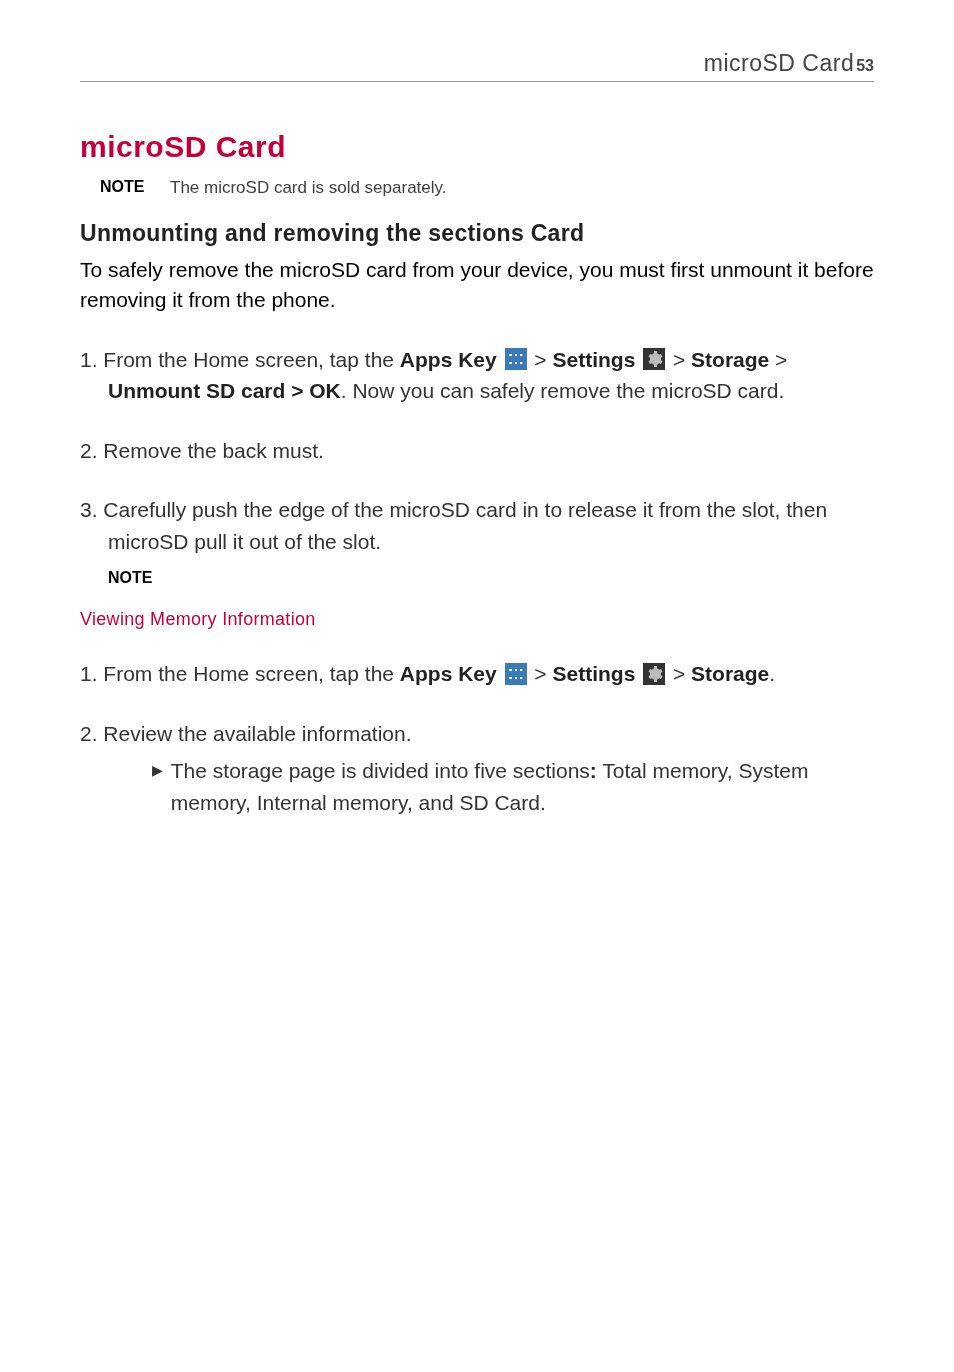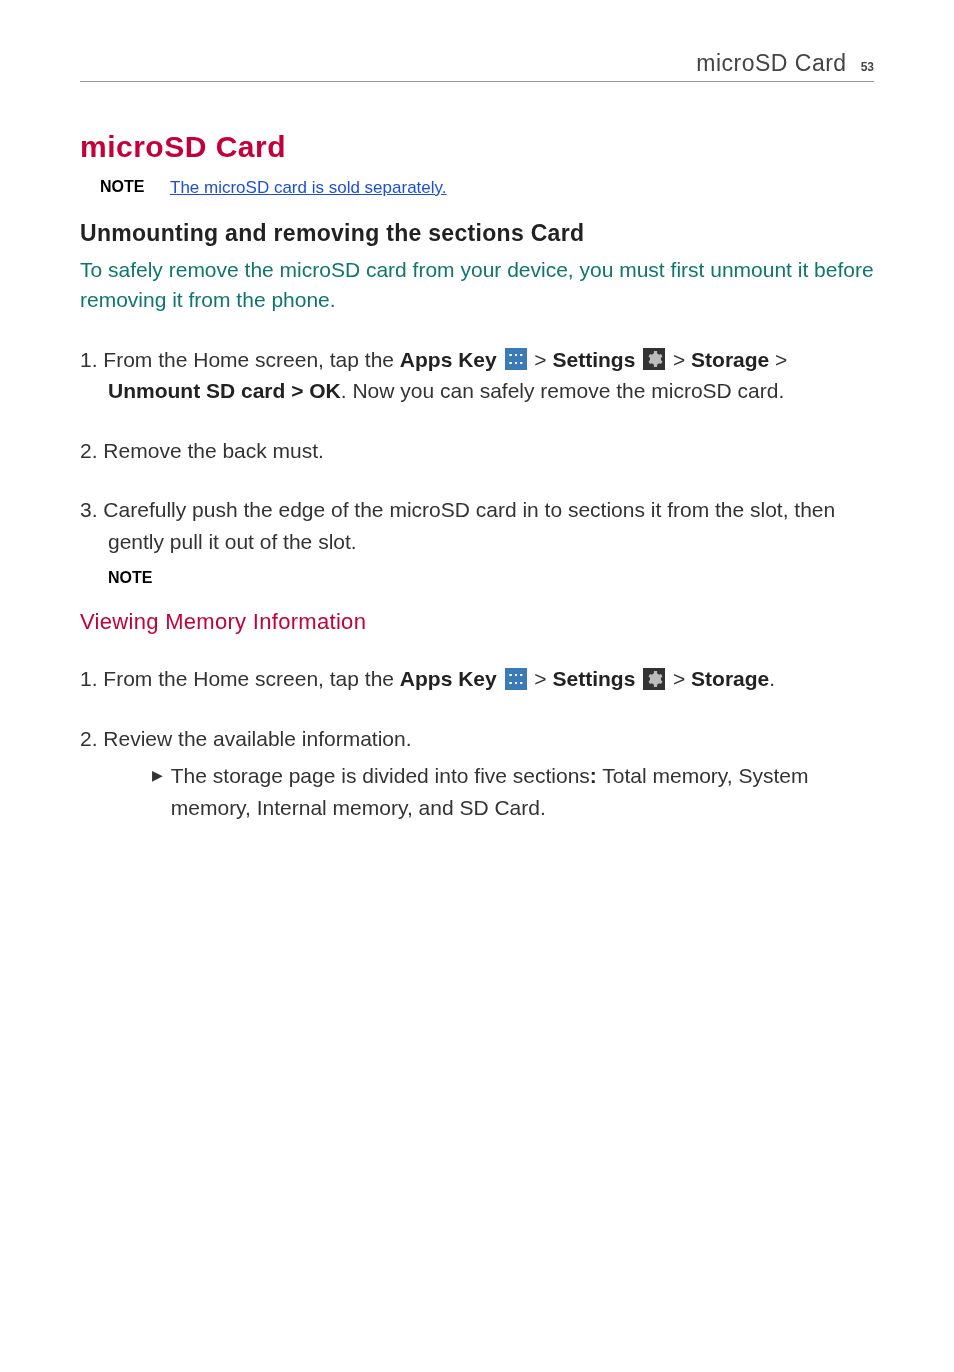--- a/index.html
+++ b/index.html
@@ -24,23 +24,23 @@
       padding-bottom: 4px;
       margin-bottom: 48px;
     }
     .header-title {
       font-size: 23px;
       color: #444444;
       font-weight: 300;
       letter-spacing: 0.5px;
     }
     .page-number {
-      font-size: 12px;
+      font-size: 16px;
       color: #444;
-      margin-left: 14px;
+      margin-left: 2px;
       font-weight: bold;
     }
     .main-title {
       font-size: 30px;
       font-weight: bold;
       color: #c4003a;
       margin-bottom: 14px;
       letter-spacing: 0.5px;
     }
     .note-row {
@@ -49,33 +49,32 @@
       padding-left: 20px;
     }
     .note-label {
       color: #000000;
       font-weight: bold;
       font-size: 16px;
       min-width: 70px;
     }
     .note-text {
       font-size: 17px;
-      color: #1d4ed8;
-      text-decoration: underline;
+      color: #404040;
     }
     .section-heading {
       font-size: 23px;
       font-weight: bold;
       color: #222;
       margin-bottom: 8px;
       letter-spacing: 0.3px;
     }
     .body-text {
       font-size: 21px;
-      color: #0f766e;
+      color: #000000;
       line-height: 1.45;
       margin-bottom: 14px;
     }
     .ordered-list {
       list-style: none;
       counter-reset: item;
       margin-bottom: 12px;
     }
     .ordered-list li {
       counter-increment: item;
@@ -142,21 +141,21 @@
       margin-bottom: 22px;
     }
     .nested-note .note-label {
       min-width: 52px;
     }
     .nested-note .note-text {
       font-size: 17px;
       line-height: 1.4;
     }
     .sub-heading {
-      font-size: 22px;
+      font-size: 18px;
       font-weight: normal;
       color: #c4003a;
       margin-bottom: 10px;
       letter-spacing: 0.3px;
     }
     .bullet-row {
       display: flex;
       padding-left: 44px;
       margin-top: 6px;
     }
@@ -192,21 +191,21 @@
 
 <ol class="ordered-list">
   <li>
     <span>From the Home screen, tap the </span><span class="bold">Apps Key</span>
     <span class="icon-box icon-apps"></span><span> &gt; </span><span class="bold">Settings</span>
     <span class="icon-box icon-settings"><svg viewBox="0 0 18 18">
           <path fill="#bbb" d="M9 5a4 4 0 100 8 4 4 0 000-8zm7 4c0-.4 0-.8-.1-1.1l1.6-1.3-1.5-2.6-1.9.7c-.6-.5-1.2-.9-1.9-1.1L12 1H9L8.8 3.6c-.7.2-1.3.6-1.9 1.1l-1.9-.7-1.5 2.6L5.1 7.9C5 8.2 5 8.6 5 9s0 .8.1 1.1l-1.6 1.3 1.5 2.6 1.9-.7c.6.5 1.2.9 1.9 1.1L9 17h3l.2-2.6c.7-.2 1.3-.6 1.9-1.1l1.9.7 1.5-2.6-1.6-1.3c.1-.3.1-.7.1-1.1z"></path>
         </svg></span><span> &gt; </span><span class="bold">Storage</span><span> &gt; </span><span class="bold">Unmount SD card &gt; OK</span><span>. Now you can safely remove the microSD card.</span>
   </li>
   <li>Remove the back must.</li>
-  <li>Carefully push the edge of the microSD card in to sections it from the slot, then gently pull it out of the slot.</li>
+  <li>Carefully push the edge of the microSD card in to release it from the slot, then microSD pull it out of the slot.</li>
 </ol>
 
 <div class="nested-note">
   <span class="note-label">NOTE</span>
 </div>
 
 <h3 class="sub-heading">Viewing Memory Information</h3>
 
 <ol class="ordered-list">
   <li>

